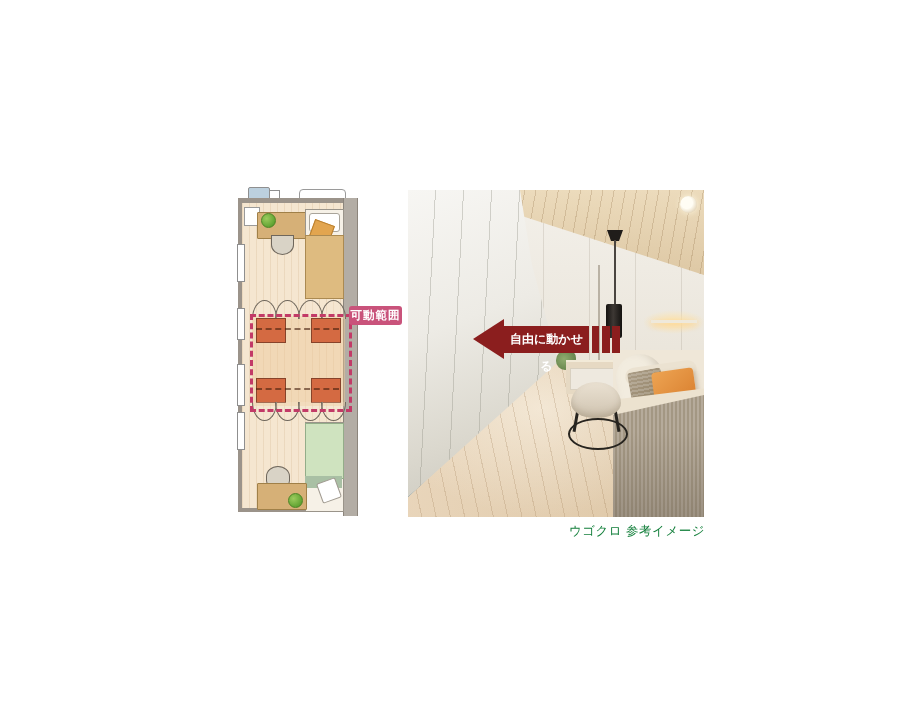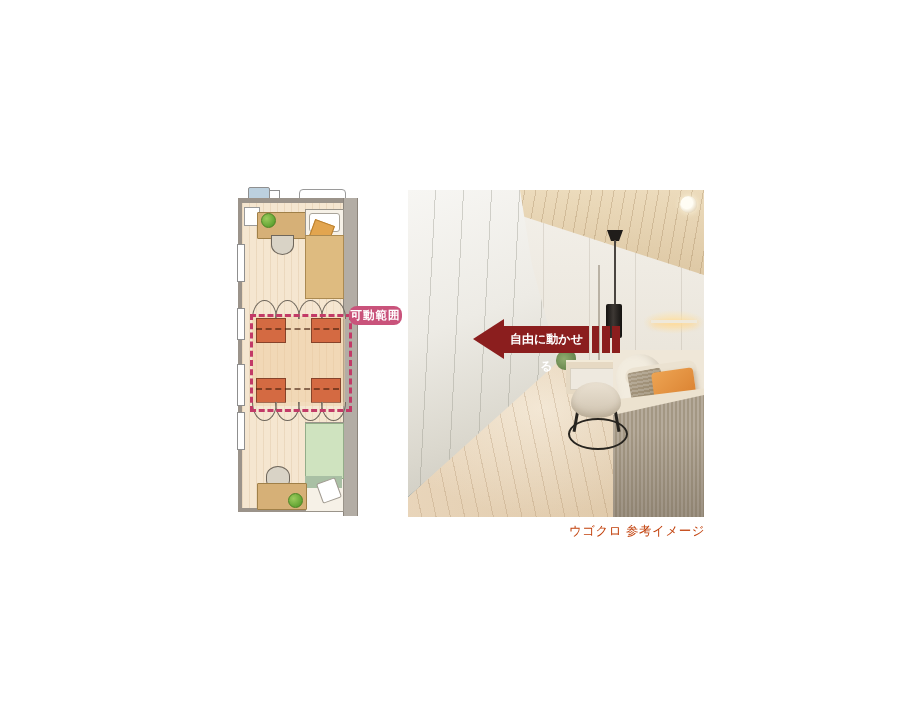--- a/index.html
+++ b/index.html
@@ -48,21 +48,21 @@
   .ax1{left:14px;} .ax2{left:37px;} .ax3{left:60px;} .ax4{left:83px;}
   .range-dashed{left:12px;top:128px;width:96px;height:92px;border:3.5px dashed #c23a67;}
   .wardrobe{width:28px;height:23px;background:#d46a42;border:1.5px solid #87432a;}
   .wtl{left:18px;top:132px;} .wtr{left:73px;top:132px;}
   .wbl{left:18px;top:192px;} .wbr{left:73px;top:192px;}
   .hatch{left:18px;width:83px;height:0;border-top:2px dashed rgba(70,32,14,.6);}
   .hatch1{top:142px;} .hatch2{top:202px;}
 
   
   .range-label{left:349px;top:306px;width:53px;height:19px;background:#c9537b;color:#fff;
-    font-size:11.5px;font-weight:bold;line-height:19px;text-align:center;letter-spacing:1px;border-radius:8px;}
+    font-size:11.5px;font-weight:bold;line-height:19px;text-align:center;letter-spacing:1px;border-radius:3px;}
 
   
   .photo{left:408px;top:190px;width:296px;height:327px;background:#0c4a6e;overflow:hidden;}
   .ph-rightwall{left:90px;top:0;width:206px;height:235px;
     background:linear-gradient(180deg,#f3f0ea,#e7e1d5);
     background-image:repeating-linear-gradient(90deg,transparent 0 45px,rgba(160,150,135,.25) 45px 46px),
       linear-gradient(180deg,#f3f0ea,#e7e1d5);}
   .ph-ceiling{left:95px;top:0;width:201px;height:95px;
     clip-path:polygon(0 0,201px 0,201px 85px,0 20px);
     background-image:repeating-linear-gradient(100deg,transparent 0 10px,rgba(150,118,78,.28) 10px 11px),
@@ -115,21 +115,21 @@
     background:linear-gradient(180deg,#eae1d2,#cfc3b0);box-shadow:inset 0 -4px 6px rgba(140,125,100,.35);}
 
   
   .arrow-head{left:65px;top:129px;width:0;height:0;
     border-top:20px solid transparent;border-bottom:20px solid transparent;border-right:31px solid #8b1e1e;}
   .arrow-body{left:96px;top:136px;width:85px;height:27px;background:#8b1e1e;color:#fff;
     font-size:12px;font-weight:bold;line-height:27px;text-align:center;letter-spacing:0;}
   .motion-bar{top:136px;height:27px;background:#8b1e1e;}
   .mb1{left:184px;width:7px;} .mb2{left:194px;width:8px;} .mb3{left:204px;width:8px;}
 
-  .caption{left:450px;top:523px;width:255px;font-size:12.5px;color:#c2410c;
+  .caption{left:450px;top:523px;width:255px;font-size:12.5px;color:#15803d;
     text-align:right;letter-spacing:.5px;}
 </style>
 </head>
 <body>
 
 <div class="canvas">
 
   <div class="abs plan">
     <div class="abs balcony-sink"></div>
     <div class="abs balcony-box"></div>

